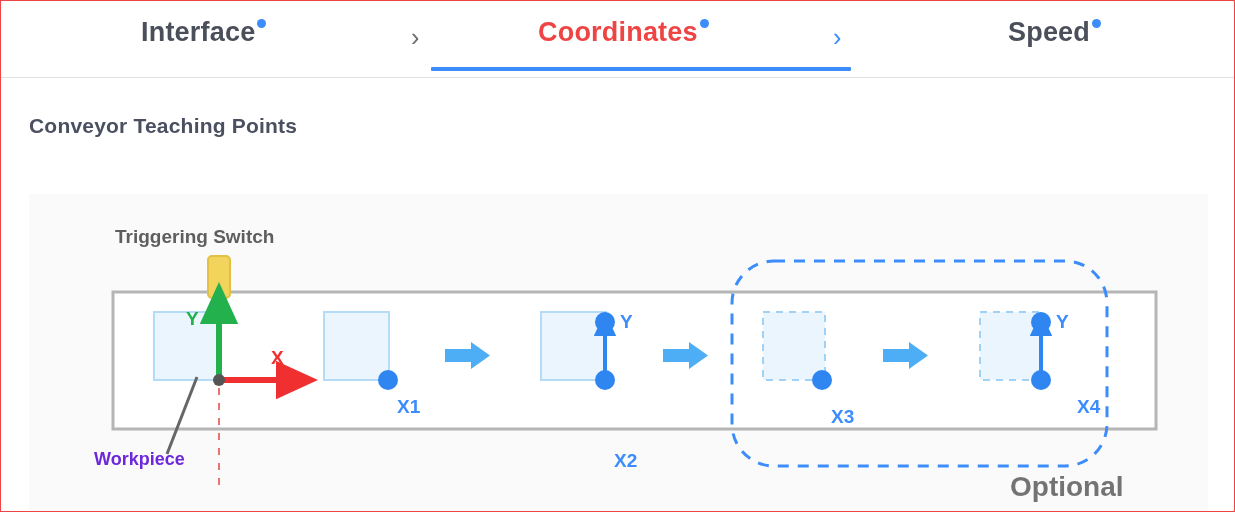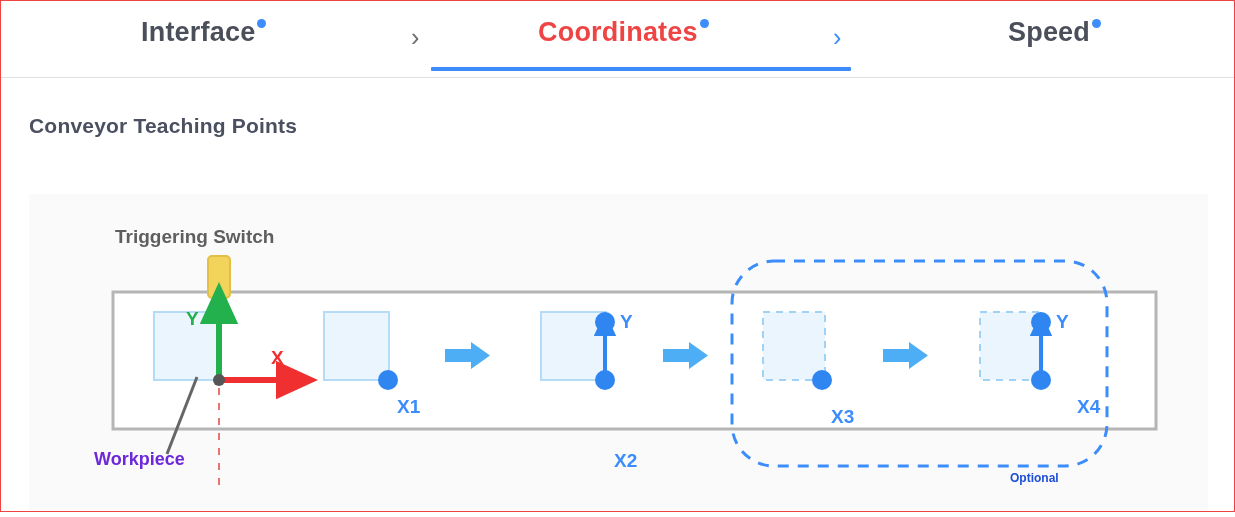--- a/index.html
+++ b/index.html
@@ -107,22 +107,22 @@
     left: 86px;
     top: 32px;
   }
   .lbl-workpiece {
     font-size: 18px;
     color: #6d28d9;
     left: 65px;
     top: 255px;
   }
   .lbl-optional {
-    font-size: 12px;
-    color: #1d4ed8;
+    font-size: 28px;
+    color: #737373;
     left: 981px;
     top: 277px;
   }
   .lbl-x {
     font-size: 19px;
     color: #3c8dfb;
   }
   .lbl-axis-x {
     font-size: 19px;
     color: #f03030;

